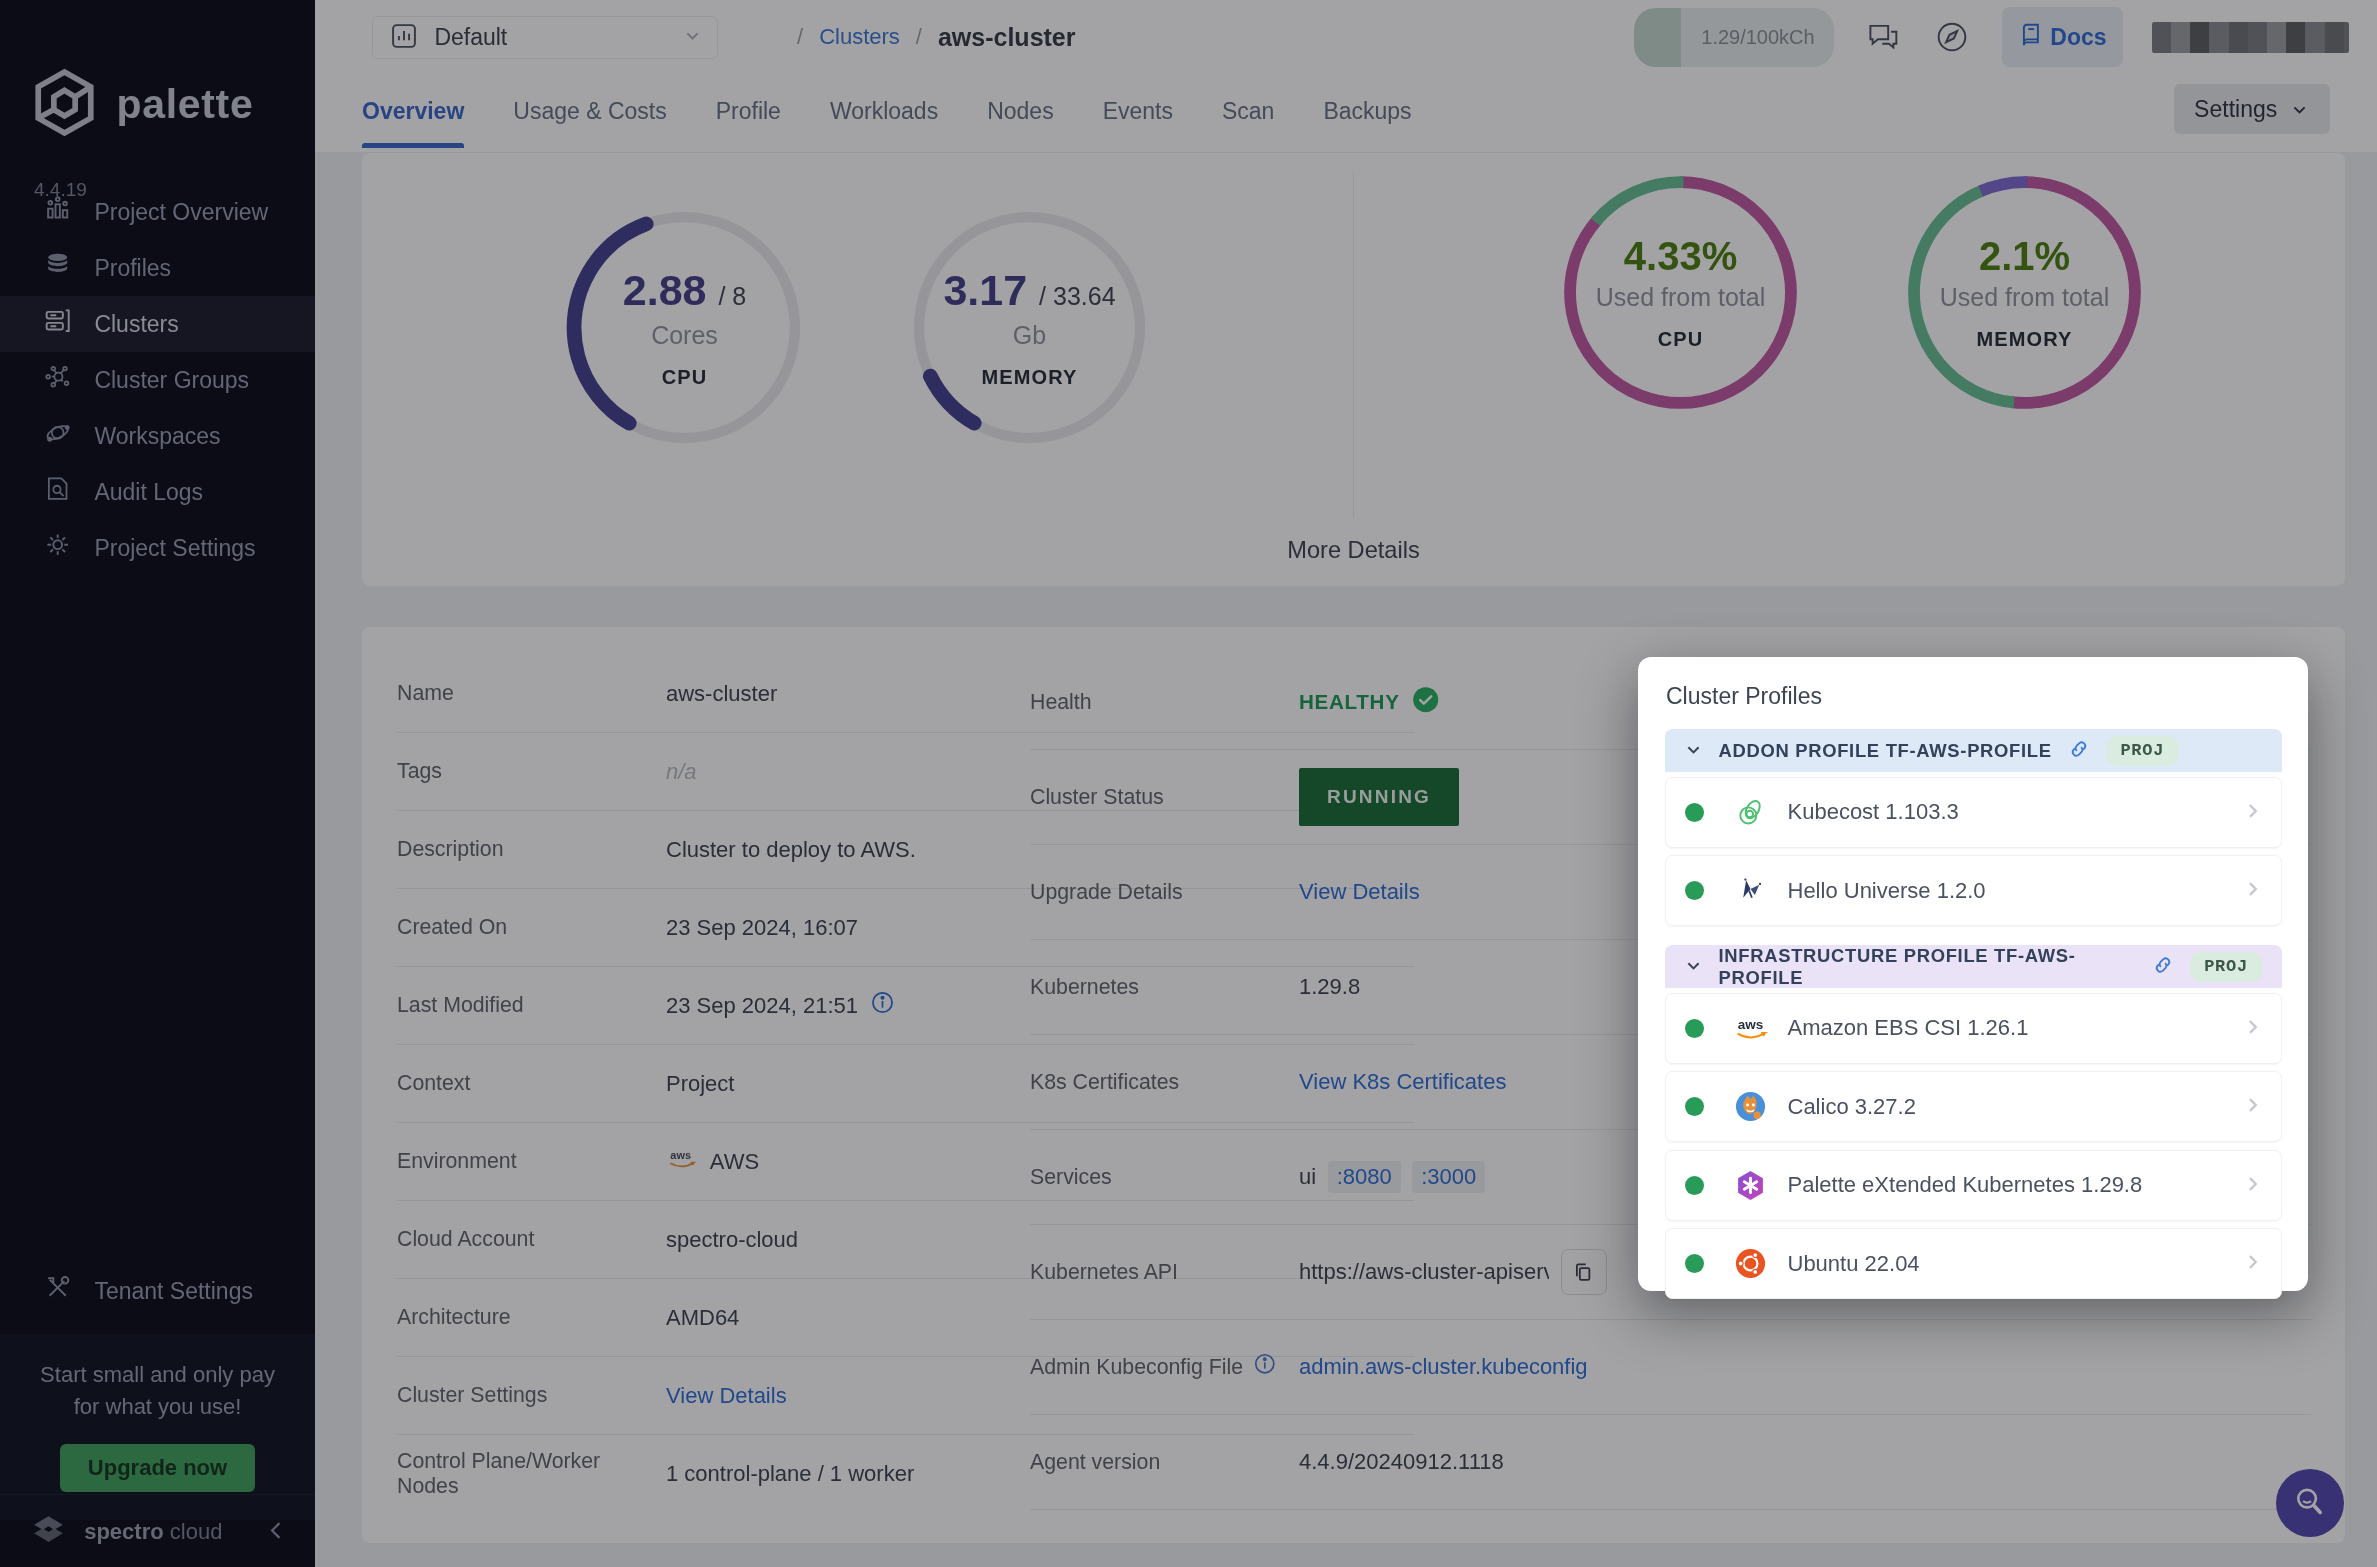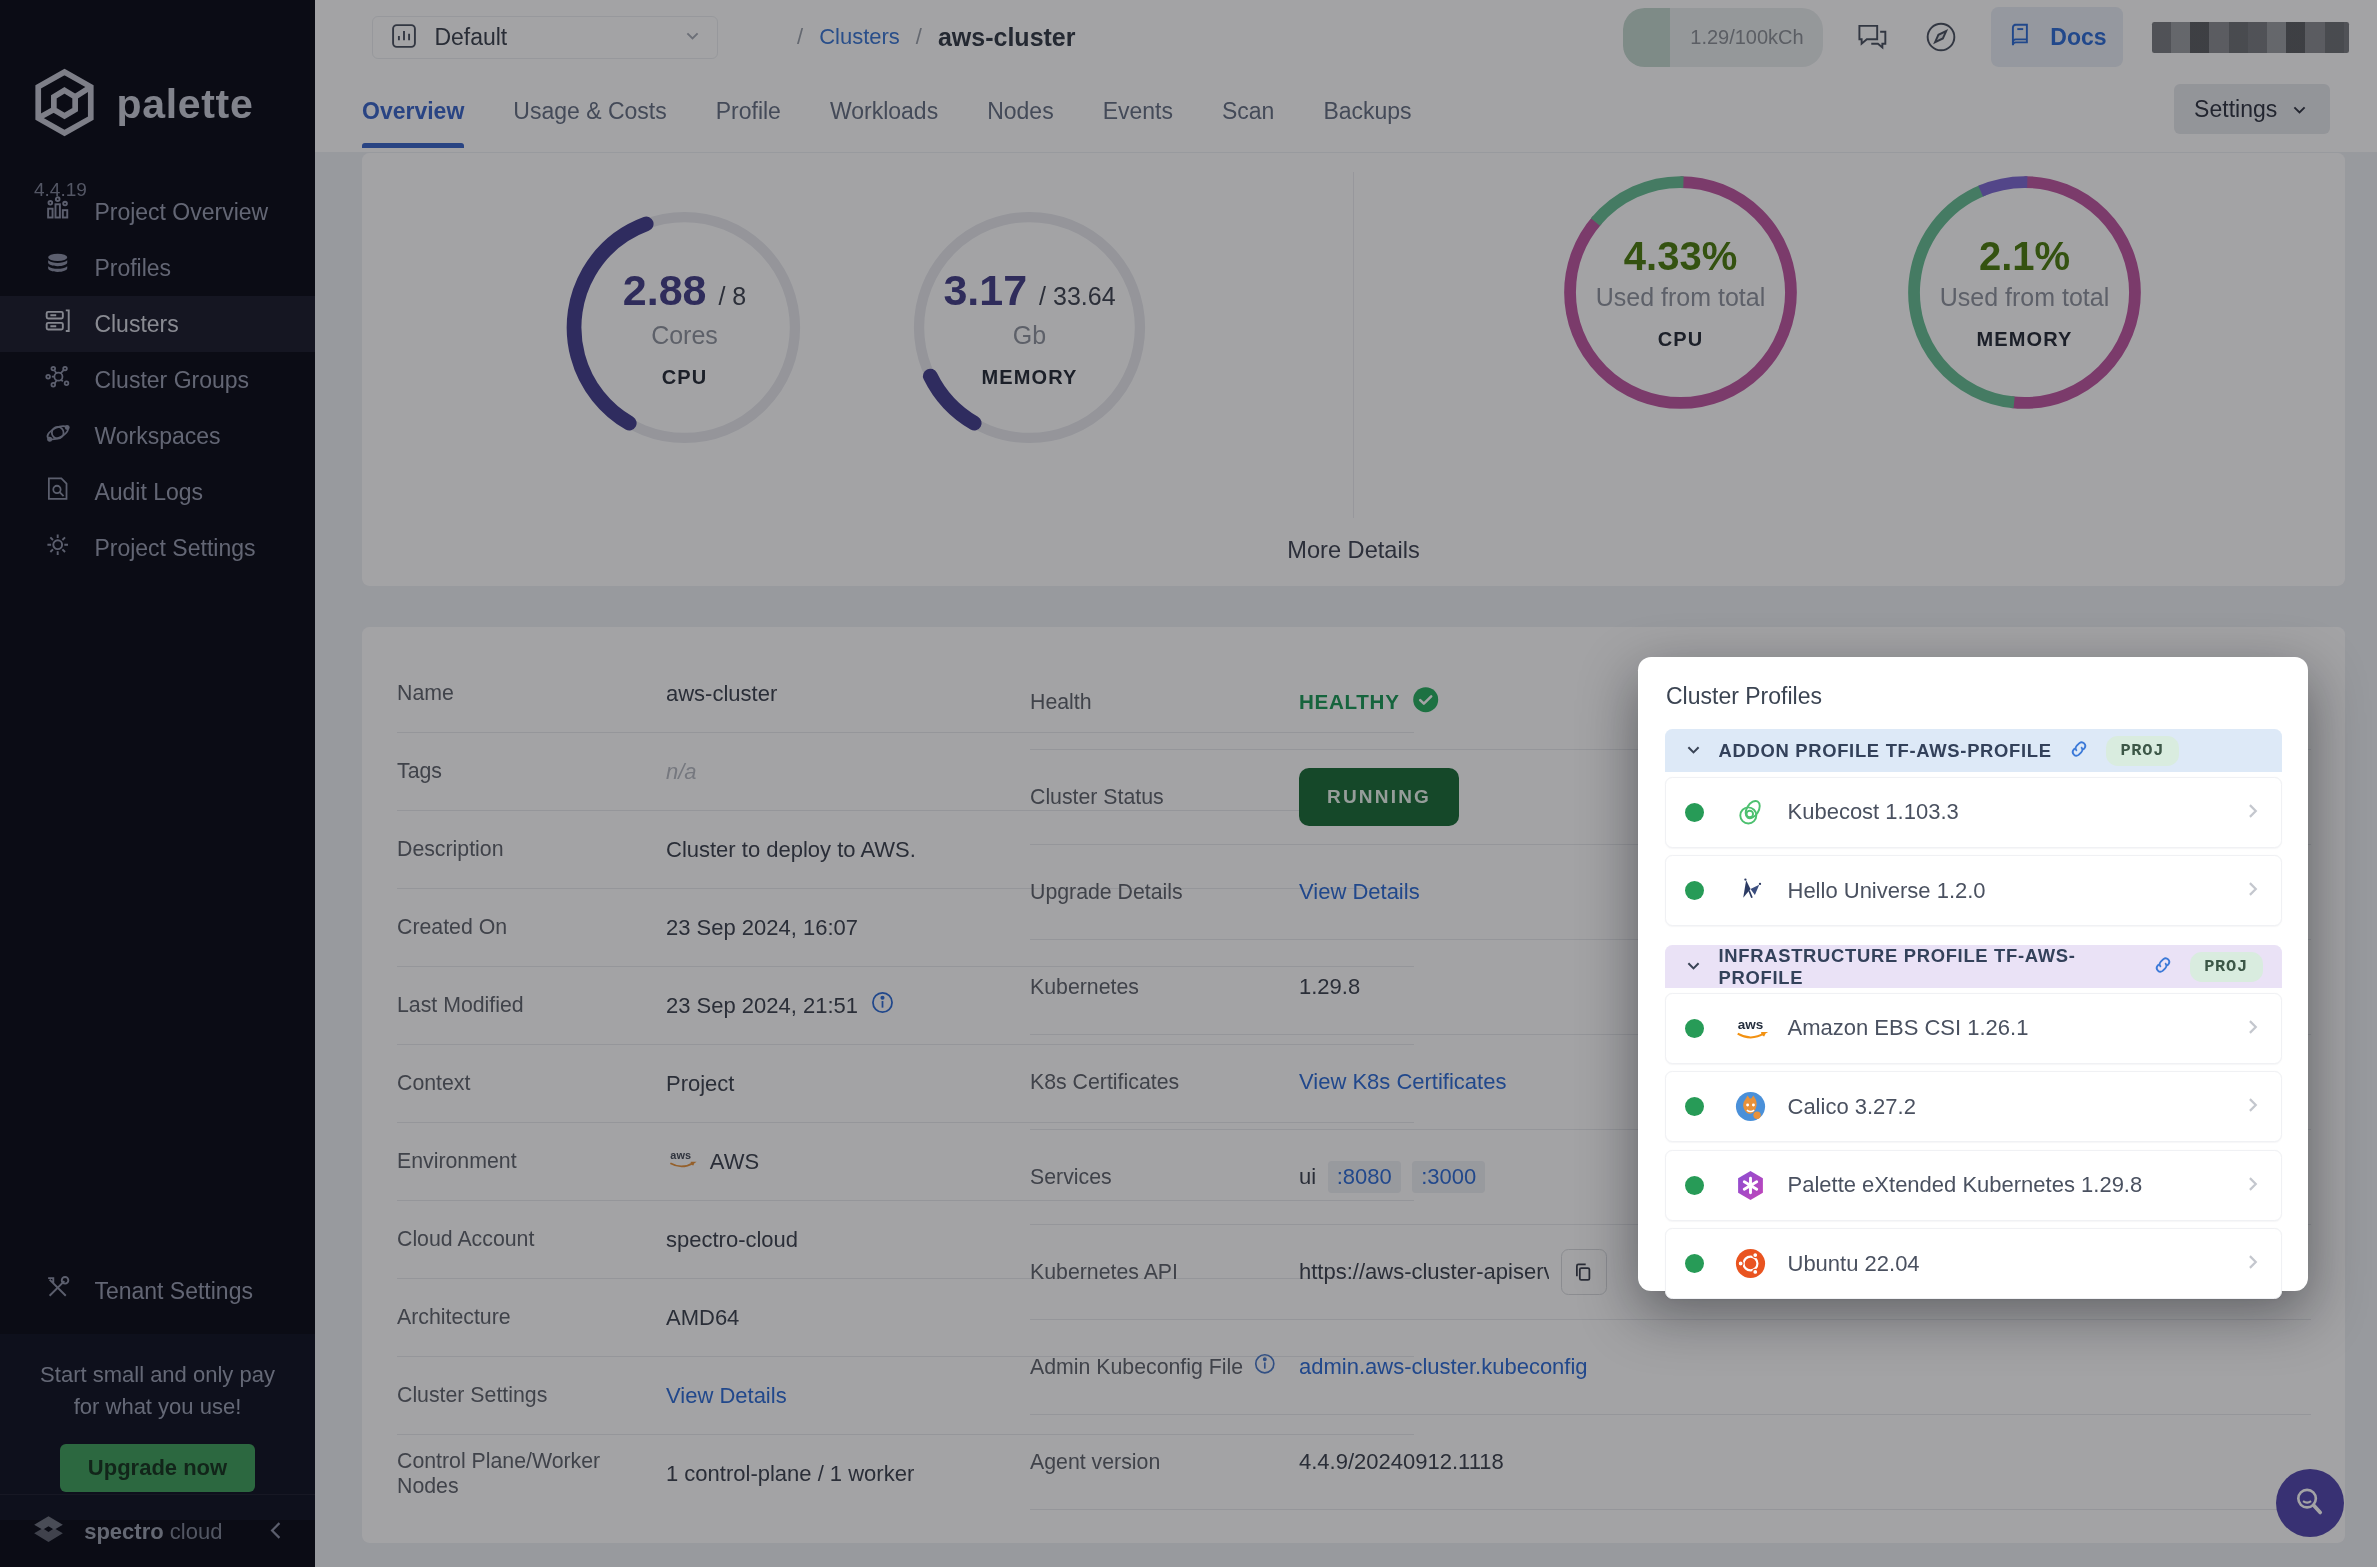--- a/index.html
+++ b/index.html
@@ -39,21 +39,21 @@
   .bc-link { color:#3b77d3; cursor:pointer; }
   .bc-current { color:#333a46; font-size:25px; font-weight:600; }
   .topbar-right { margin-left:auto; display:flex; align-items:center; gap:29.4px; padding-right:28px; }
   .credits-pill { width:200px; height:59px; background:#e9edee; border-radius:21.3px; position:relative;
     display:flex; align-items:center; justify-content:flex-end; padding-right:19px;
     color:#8b9096; font-size:20px; overflow:hidden; }
   .credits-pill::before { content:""; position:absolute; left:0; top:0; bottom:0; width:47px;
     background:rgba(88,160,116,0.25); border-radius:21.3px 0 0 21.3px; }
   .icon-btn { background:none; border:none; cursor:pointer; display:flex; align-items:center; }
   .docs-btn { height:60px; background:#e9eef5; border:none; border-radius:7.4px; display:flex;
-    align-items:center; gap:17px; padding:0 16px; cursor:pointer; color:#2e6cd6;
+    align-items:center; gap:6px; padding:0 16px; cursor:pointer; color:#2e6cd6;
     font-size:23px; font-weight:600; font-family:"Liberation Sans", sans-serif;text-align:center; }
   .redacted { width:197px; height:31px; border-radius:2.2px; opacity:.85;
     background:repeating-linear-gradient(90deg,#63666b 0 19px,#8a8d92 19px 38px,#3f4247 38px 57px,#77797e 57px 77px,#55585d 77px 96px); }
   .tabsbar { height:78px; display:flex; align-items:flex-start; padding:0 47px; position:relative; }
   .tab { position:relative; height:74px; display:flex; align-items:center; margin-right:49px;
     font-size:23px; color:#667084; cursor:pointer; }
   .tab.active { color:#3a66c9; font-weight:600; }
   .tab.active::after { content:""; position:absolute; left:0; right:0; bottom:0; height:5.2px;
     background:#3a66c9; border-radius:2.9px 2.9px 0 0; }
   .settings-btn { position:absolute; right:47px; top:10.3px; height:50px; background:#e6e8ec; border:none;
@@ -87,21 +87,21 @@
   .drow { display:flex; align-items:center; border-bottom:0.7px solid #e9ebee; }
   .col-left  .drow { height:78px; }
   .col-right .drow { height:95px; }
   .col-left .drow:last-child { border-bottom:none; }
   .dlabel { width:269px; flex:0 0 269px; font-size:21.3px; color:#60646d; display:flex; align-items:center; gap:10.3px; }
   .dvalue { font-size:22px; color:#3d434f; display:flex; align-items:center; gap:11.8px; }
   .muted { color:#b6bac2; font-style:italic; }
   .link { color:#2e6cd6; cursor:pointer; }
   .healthy { color:#1b9a57; font-weight:700; letter-spacing:0.7px; font-size:20.6px; display:flex; align-items:center; gap:11.8px; }
   .status-pill { background:#1a6d38; color:#eaf5ee; font-weight:700; letter-spacing:2.2px;
-    font-size:19px; border-radius:10px; padding:17.7px 28px; }
+    font-size:19px; border-radius:2px; padding:17.7px 28px; }
   .port-chip { background:#eef0f4; border-radius:3.7px; padding:2.9px 8.8px; color:#2e6cd6; cursor:pointer; }
   .api-val { max-width:250px; white-space:nowrap; overflow:hidden; }
   .copy-btn { width:46px; height:46px; border:0.7px solid #d8dade; background:#fdfdfd; border-radius:7.4px;
     display:flex; align-items:center; justify-content:center; cursor:pointer; }
 
   .fab { position:absolute; right:33px; bottom:31px; width:68px; height:68px; border-radius:50%;
     background:#5348ae; border:none; display:flex; align-items:center; justify-content:center;
     cursor:pointer; z-index:6; }
 
   

